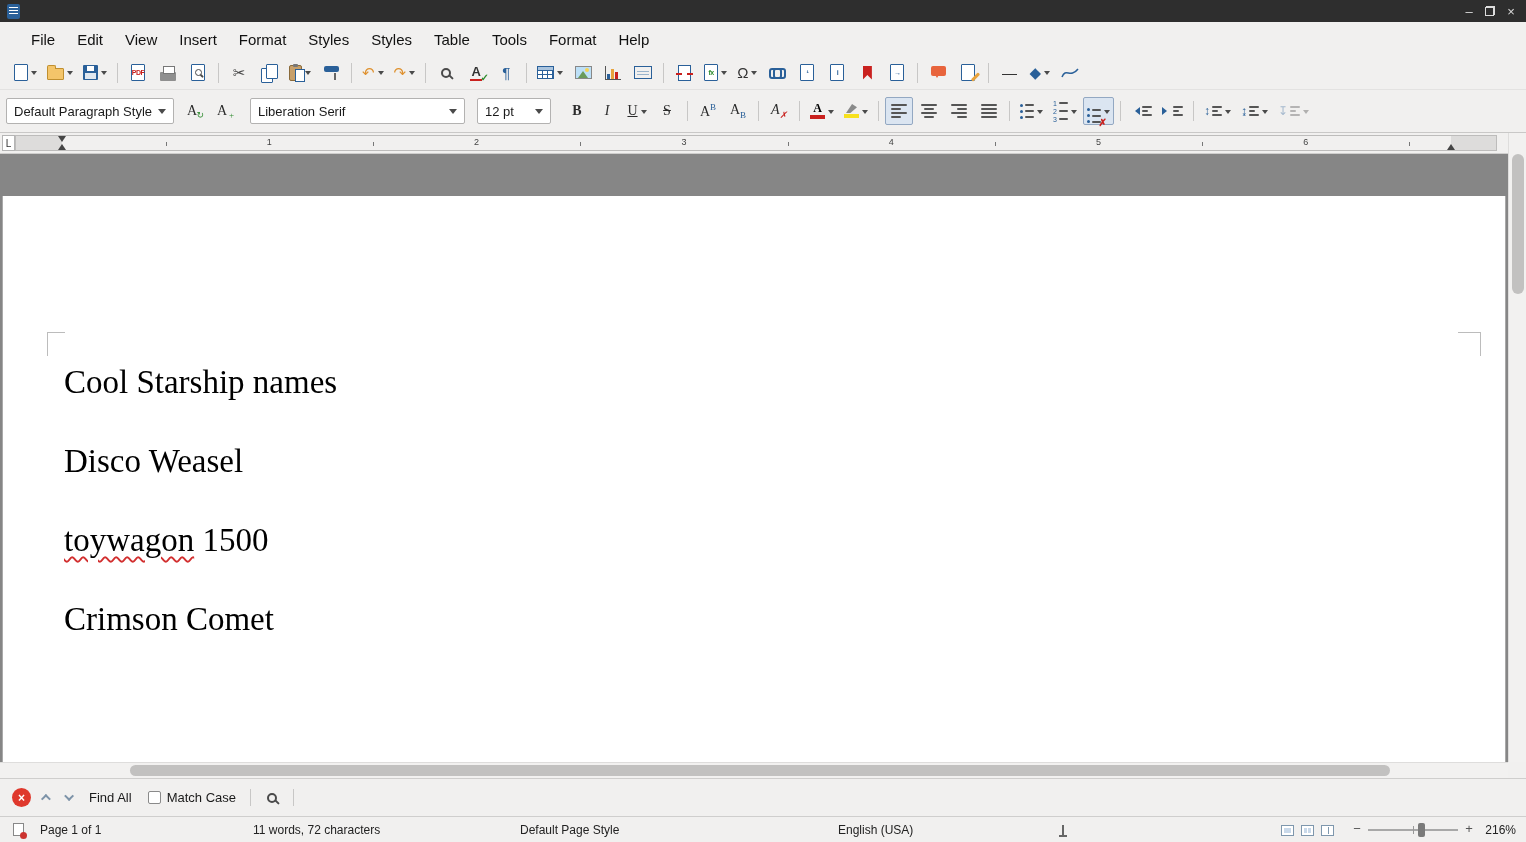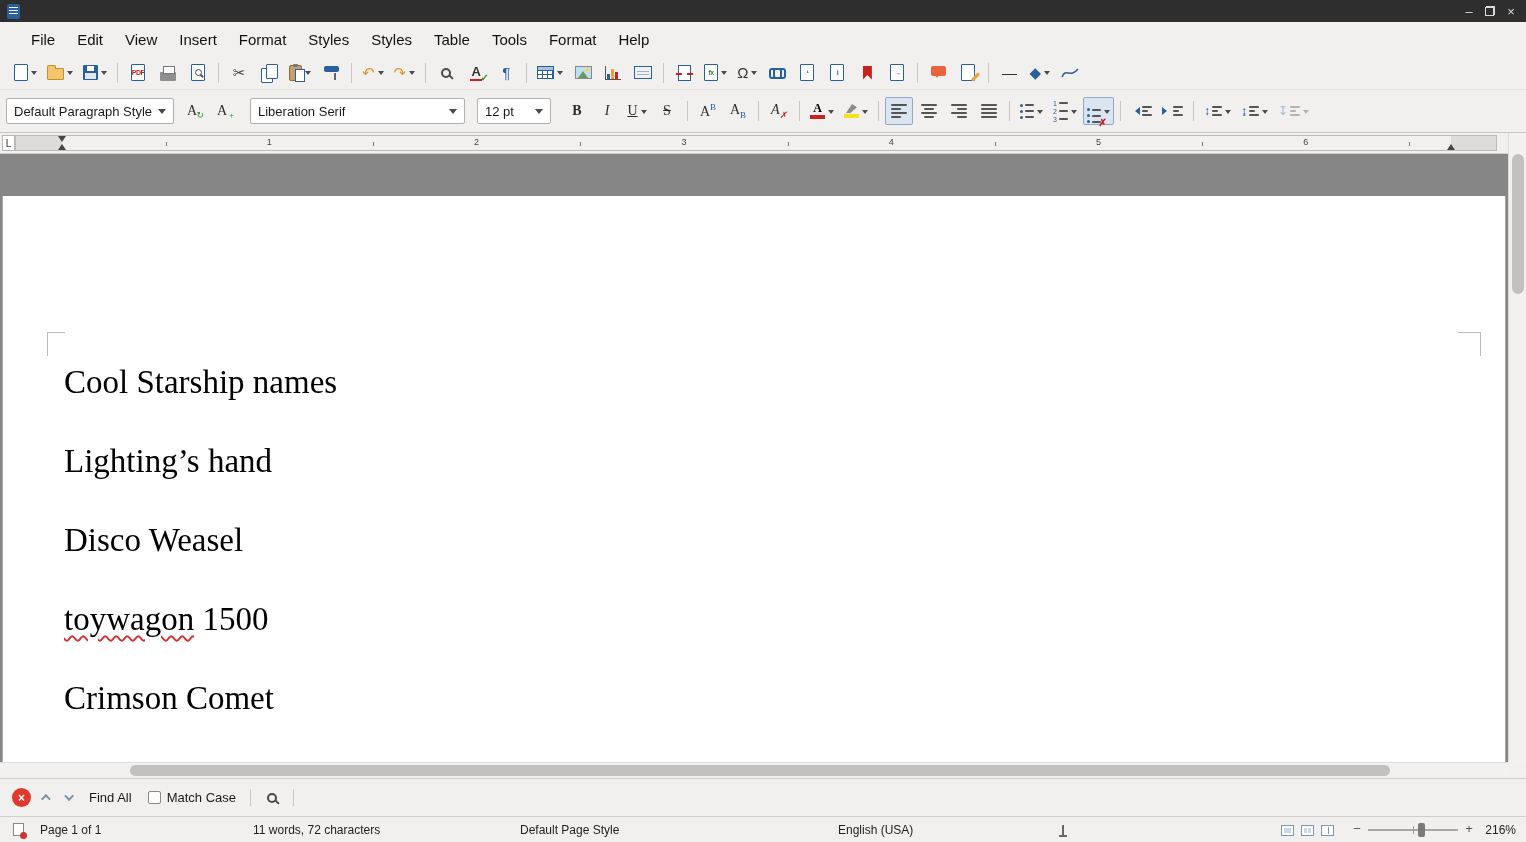--- a/index.html
+++ b/index.html
@@ -543,21 +543,20 @@
       <span class="rtick" style="left: 1202.15px;"></span>
       <span class="rtick" style="left: 1409.45px;"></span>
     </div>
 
   <div class="docarea">
     <div class="page">
       <span class="cm tl"></span>
       <span class="cm tr"></span>
       <div class="textflow" id="textflow">
           <div class="para">Cool Starship names</div>
-          <div class="para">Lighting’s hand</div>
           <div class="para">Disco Weasel</div>
           <div class="para"><span class="missp">toywagon</span> 1500</div>
           <div class="para">Crimson Comet</div>
         </div>
     </div>
   </div>
 
   <div class="vscroll">
     <span class="vthumb"></span>
   </div>

